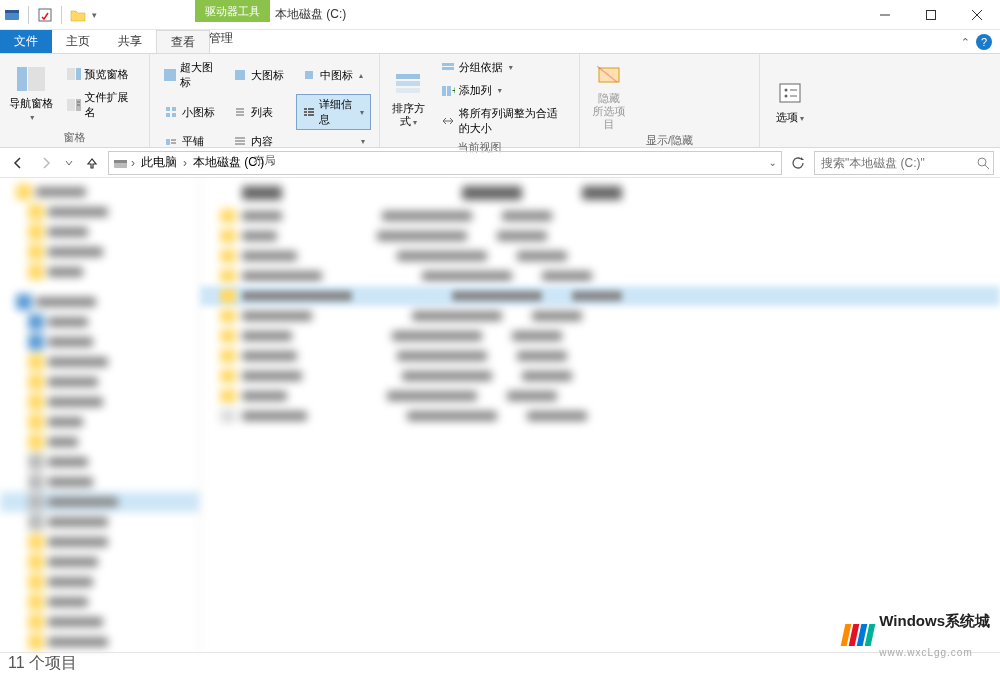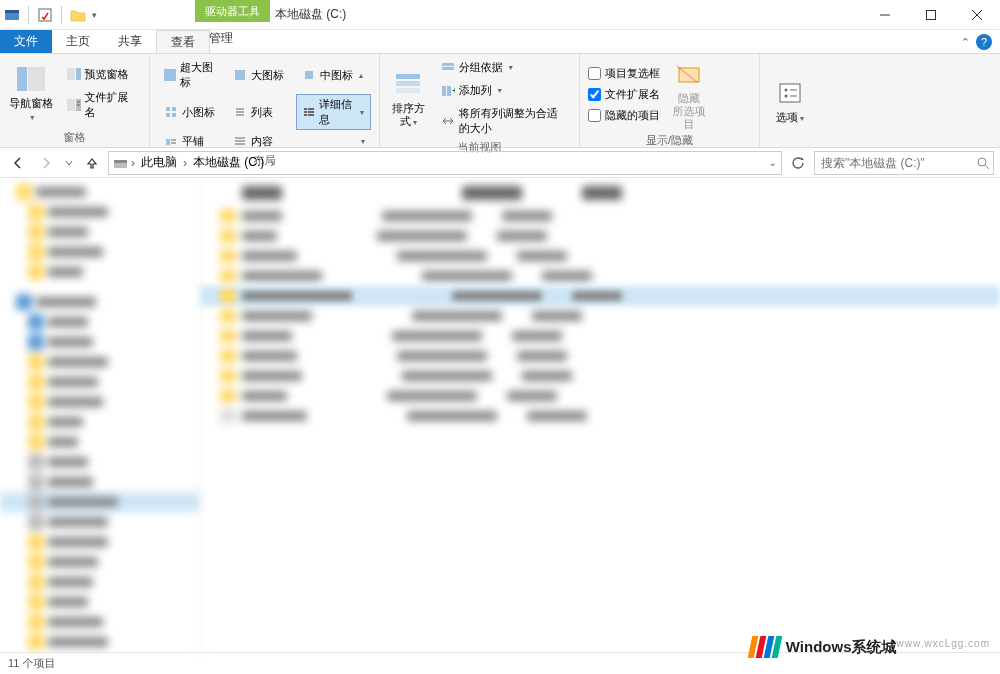--- a/index.html
+++ b/index.html
@@ -66,27 +66,27 @@
 .file-header { display: flex; padding: 0 20px; filter: blur(4px); }
 .file-header .col { height: 14px; background: #666; border-radius: 2px; }
 .file-row { display: flex; align-items: center; padding: 2px 20px; height: 20px; filter: blur(4px); }
 .file-row.sel { background: #cde6f7; filter: blur(3px); }
 .folder-icon { width: 16px; height: 14px; background: #ffd966; border-radius: 2px; margin-right: 6px; }
 .file-name { width: 120px; height: 10px; background: #888; border-radius: 2px; }
 .file-date { width: 90px; height: 10px; background: #888; border-radius: 2px; margin-left: 100px; }
 .file-type { width: 50px; height: 10px; background: #888; border-radius: 2px; margin-left: 30px; }
 
 
-.statusbar { position: absolute; bottom: 0; left: 0; right: 0; height: 22px; border-top: 1px solid #e5e5e5; display: flex; align-items: center; padding: 0 8px; font-size: 11px; color: #555; }
+.statusbar { position: absolute; bottom: 0; left: 0; right: 0; height: 22px; border-top: 1px solid #e5e5e5; display: flex; align-items: center; padding: 0 8px; font-size: 16px; color: #555; }
 
 
 .watermark { position: absolute; right: 10px; bottom: 16px; display: flex; align-items: center; gap: 6px; }
 .wm-bars { display: flex; gap: 2px; }
 .wm-bar { width: 6px; height: 22px; transform: skewX(-12deg); }
-.wm-text { display: flex; flex-direction: row; }
+.wm-text { display: flex; flex-direction: column; gap: 16px; }
 .wm-text .big { font-size: 15px; font-weight: bold; color: #222; }
 .wm-text .small { font-size: 10px; color: #aaa; letter-spacing: 1px; }
 
 svg { display: block; }
 </style>
 </head>
 <body>
 
 <div class="titlebar">
   <div class="qat">
@@ -318,34 +318,20 @@
             </span>
           <span>将所有列调整为合适的大小</span>
         </div>
       </div>
     </div>
     <div class="group-label">当前视图</div>
   </div>
 
   <div class="ribbon-group" style="width:180px">
     <div class="group-body">
-      <div class="small-btns" style="gap:2px">
-        <label class="check-row">
-            <input type="checkbox" style="">
-            <span>项目复选框</span>
-          </label>
-        <label class="check-row">
-            <input type="checkbox" checked="" style="">
-            <span>文件扩展名</span>
-          </label>
-        <label class="check-row">
-            <input type="checkbox" style="">
-            <span>隐藏的项目</span>
-          </label>
-      </div>
       <div class="big-btn" style="width:42px">
         <div class="icon-box">
             <svg width="24" height="20">
               <rect x="2" y="4" width="20" height="14" fill="#ffe0b2" stroke="#d4a017"></rect>
               <line x="4" y1="2" x2="20" y2="18" stroke="#e81123" stroke-width="1.5" opacity="0.3"></line>
             </svg>
           </div>
         <div class="lbl" style="color:#999"><span>隐藏</span><br><span>所选项目</span></div>
       </div>
     </div>

